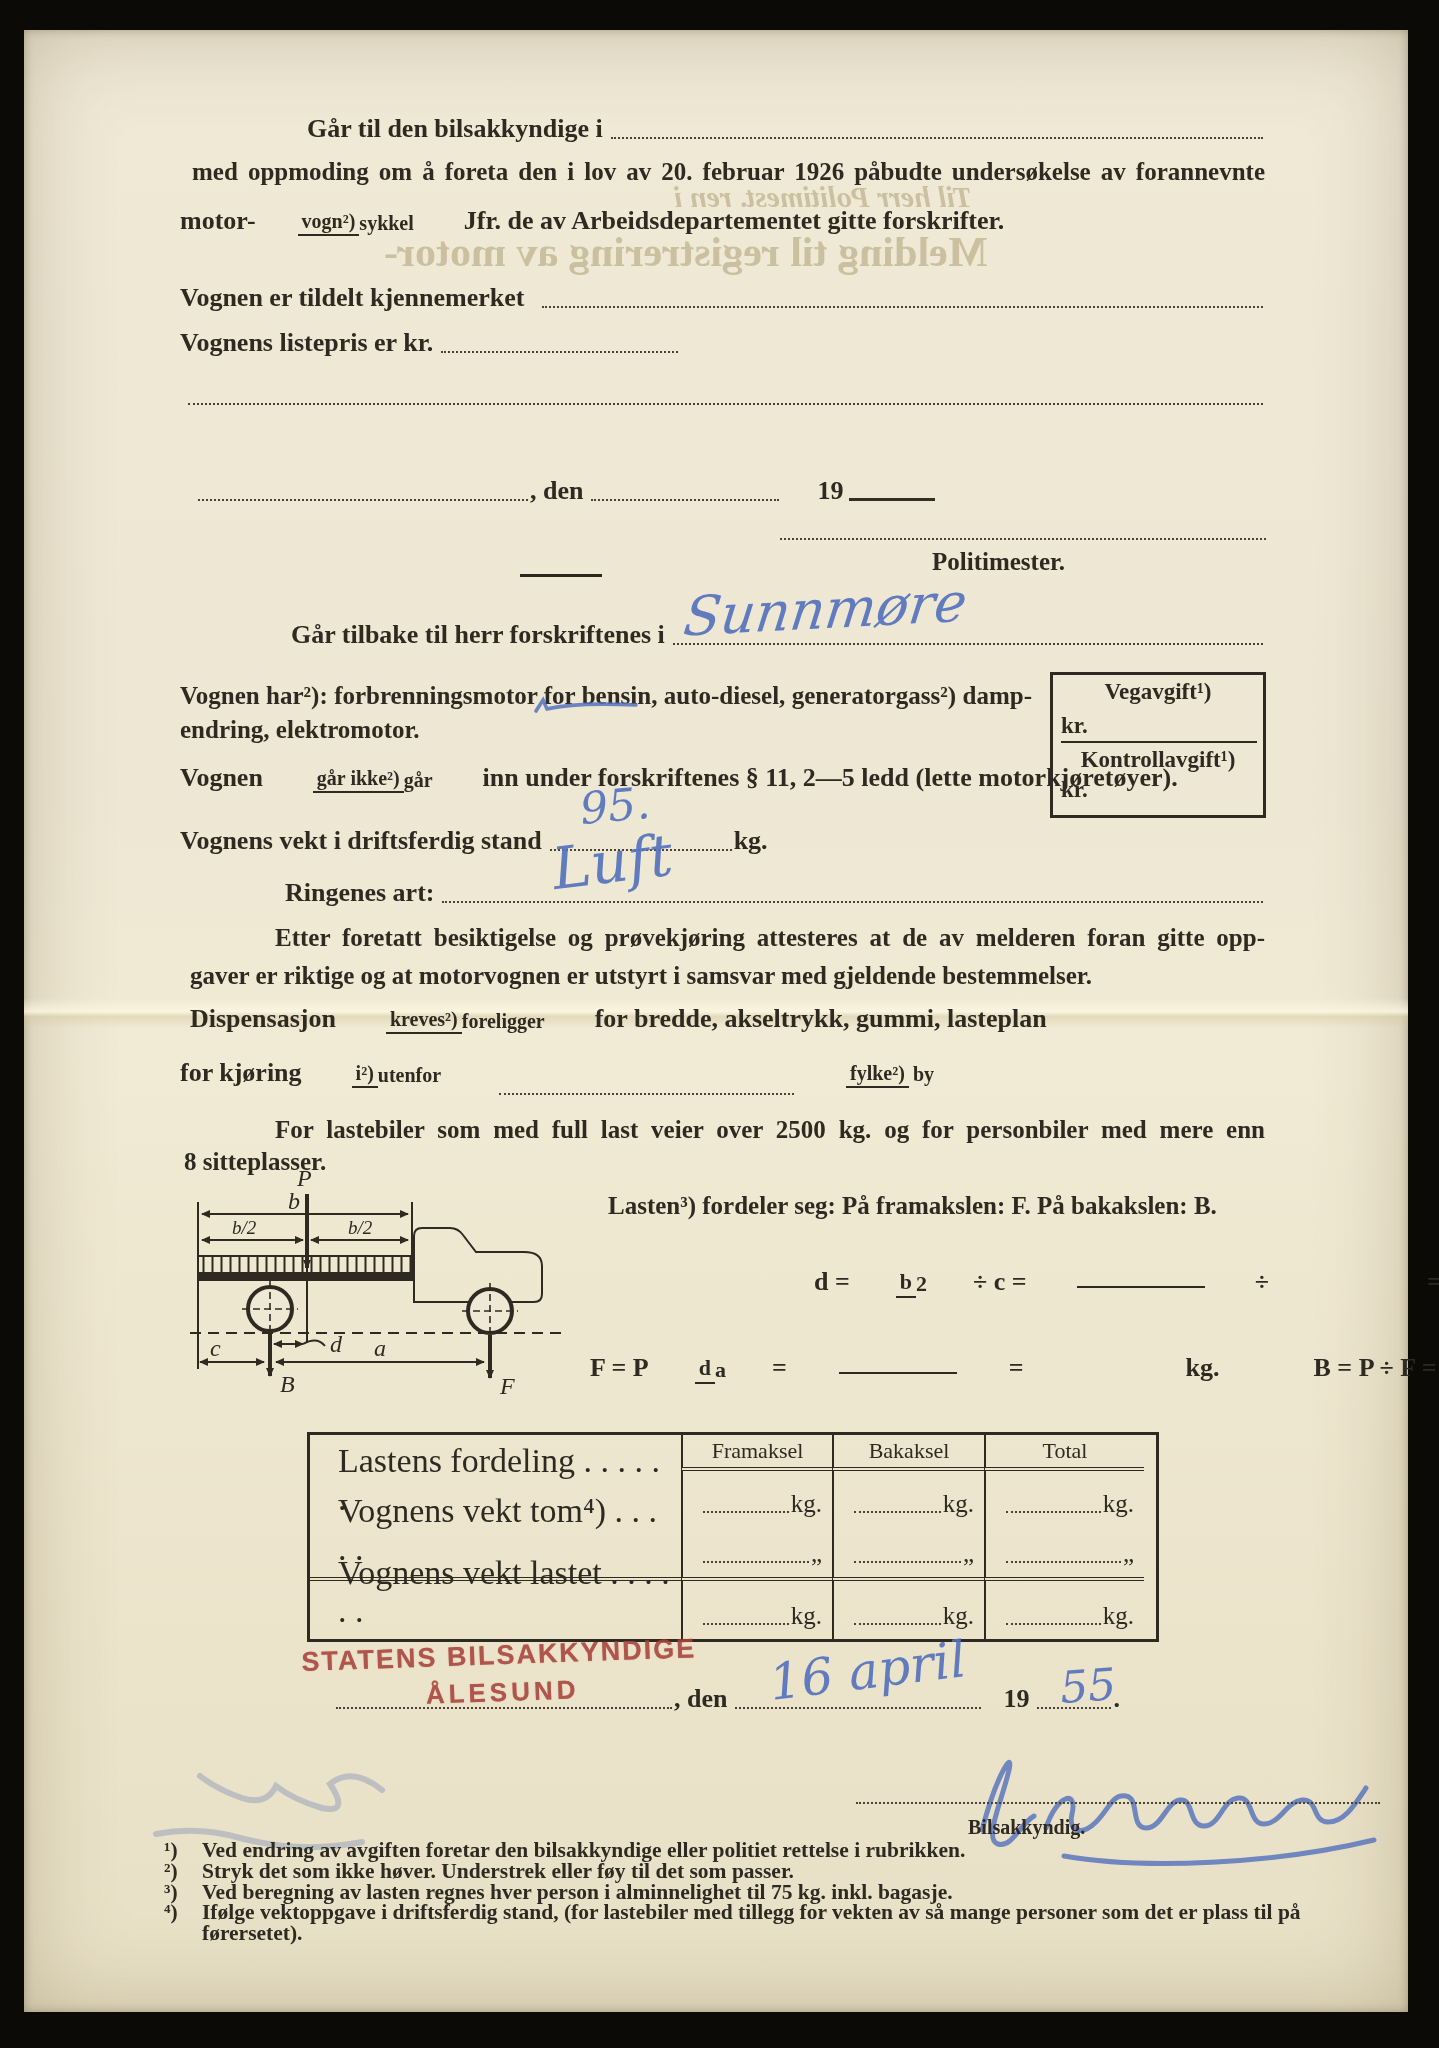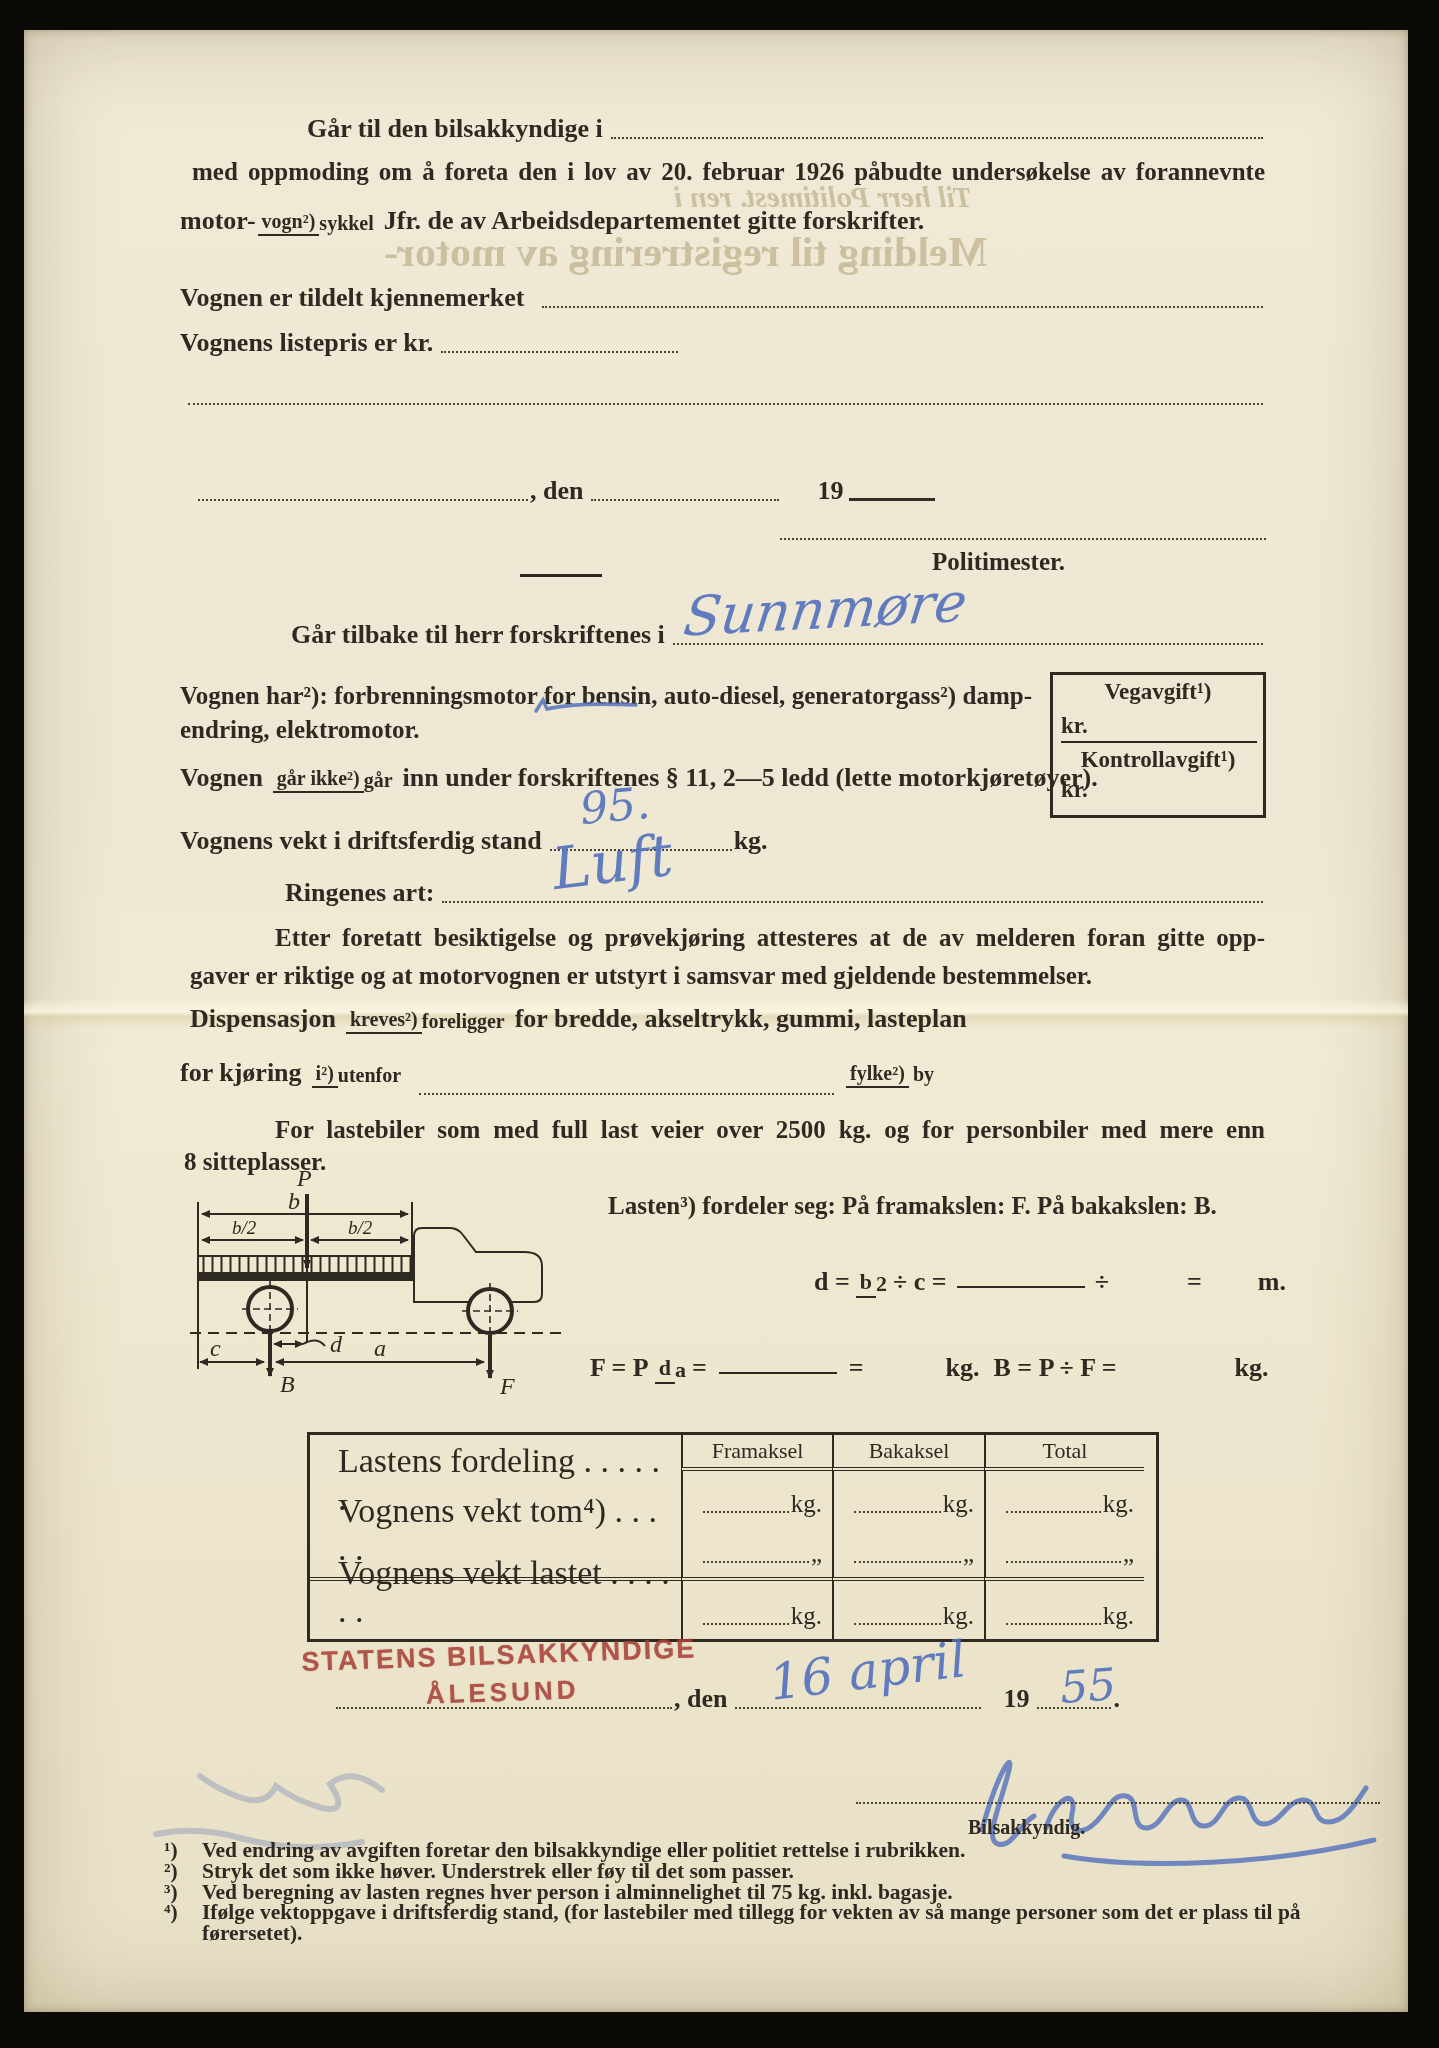--- a/index.html
+++ b/index.html
@@ -18,21 +18,21 @@
     background:linear-gradient(180deg,rgba(255,252,238,0),rgba(253,248,228,.75) 45%,rgba(213,198,158,.45) 62%,rgba(255,252,238,0));}
   .row{position:absolute;display:flex;align-items:flex-end;font-size:26px;font-weight:700;white-space:nowrap;color:#2e2a22;}
   .para{position:absolute;font-size:25px;font-weight:700;color:#2e2a22;}
   .just{text-align:justify;text-align-last:justify;}
   .dotfill{flex:1;border-bottom:2px dotted #4a4232;margin:0 2px 5px 8px;min-width:20px;}
   .dotw{border-bottom:2px dotted #4a4232;margin:0 2px 5px 8px;}
   .solidw{border-bottom:3px solid #332f26;margin:0 4px 5px 6px;}
   .frac{display:inline-flex;flex-direction:row;align-items:center;font-size:20px;line-height:1.12;margin:0 10px;font-weight:700;transform:translateY(2px);}
   .frac .ftop{border-bottom:2px solid #2e2a22;padding:0 4px 1px;}
   .frac .fbot{padding-top:1px;}
-  .rowc{align-items:center;}
+  .rowc{align-items:center;gap:40px;}
   .hand{position:absolute;color:#5573bd;font-style:italic;font-weight:400;
     font-family:"DejaVu Serif",serif;white-space:nowrap;opacity:.92;}
   .stamp{position:absolute;left:278px;top:1610px;width:400px;color:#a8423a;
     font-family:"Liberation Sans","DejaVu Sans",sans-serif;font-weight:700;
     transform:rotate(-2deg);opacity:.88;text-shadow:0 0 1px rgba(168,66,58,.7);}
   .stamp .s1{font-size:27px;letter-spacing:2px;}
   .stamp .s2{font-size:26px;letter-spacing:4px;text-align:center;margin-top:6px;}
   .fees{position:absolute;left:1026px;top:642px;width:210px;height:140px;border:3px solid #2e2a22;font-size:23px;font-weight:700;}
   .fees .cap{text-align:center;margin-top:4px;}
   .fees .krline{display:flex;align-items:flex-end;padding:0 8px;}

